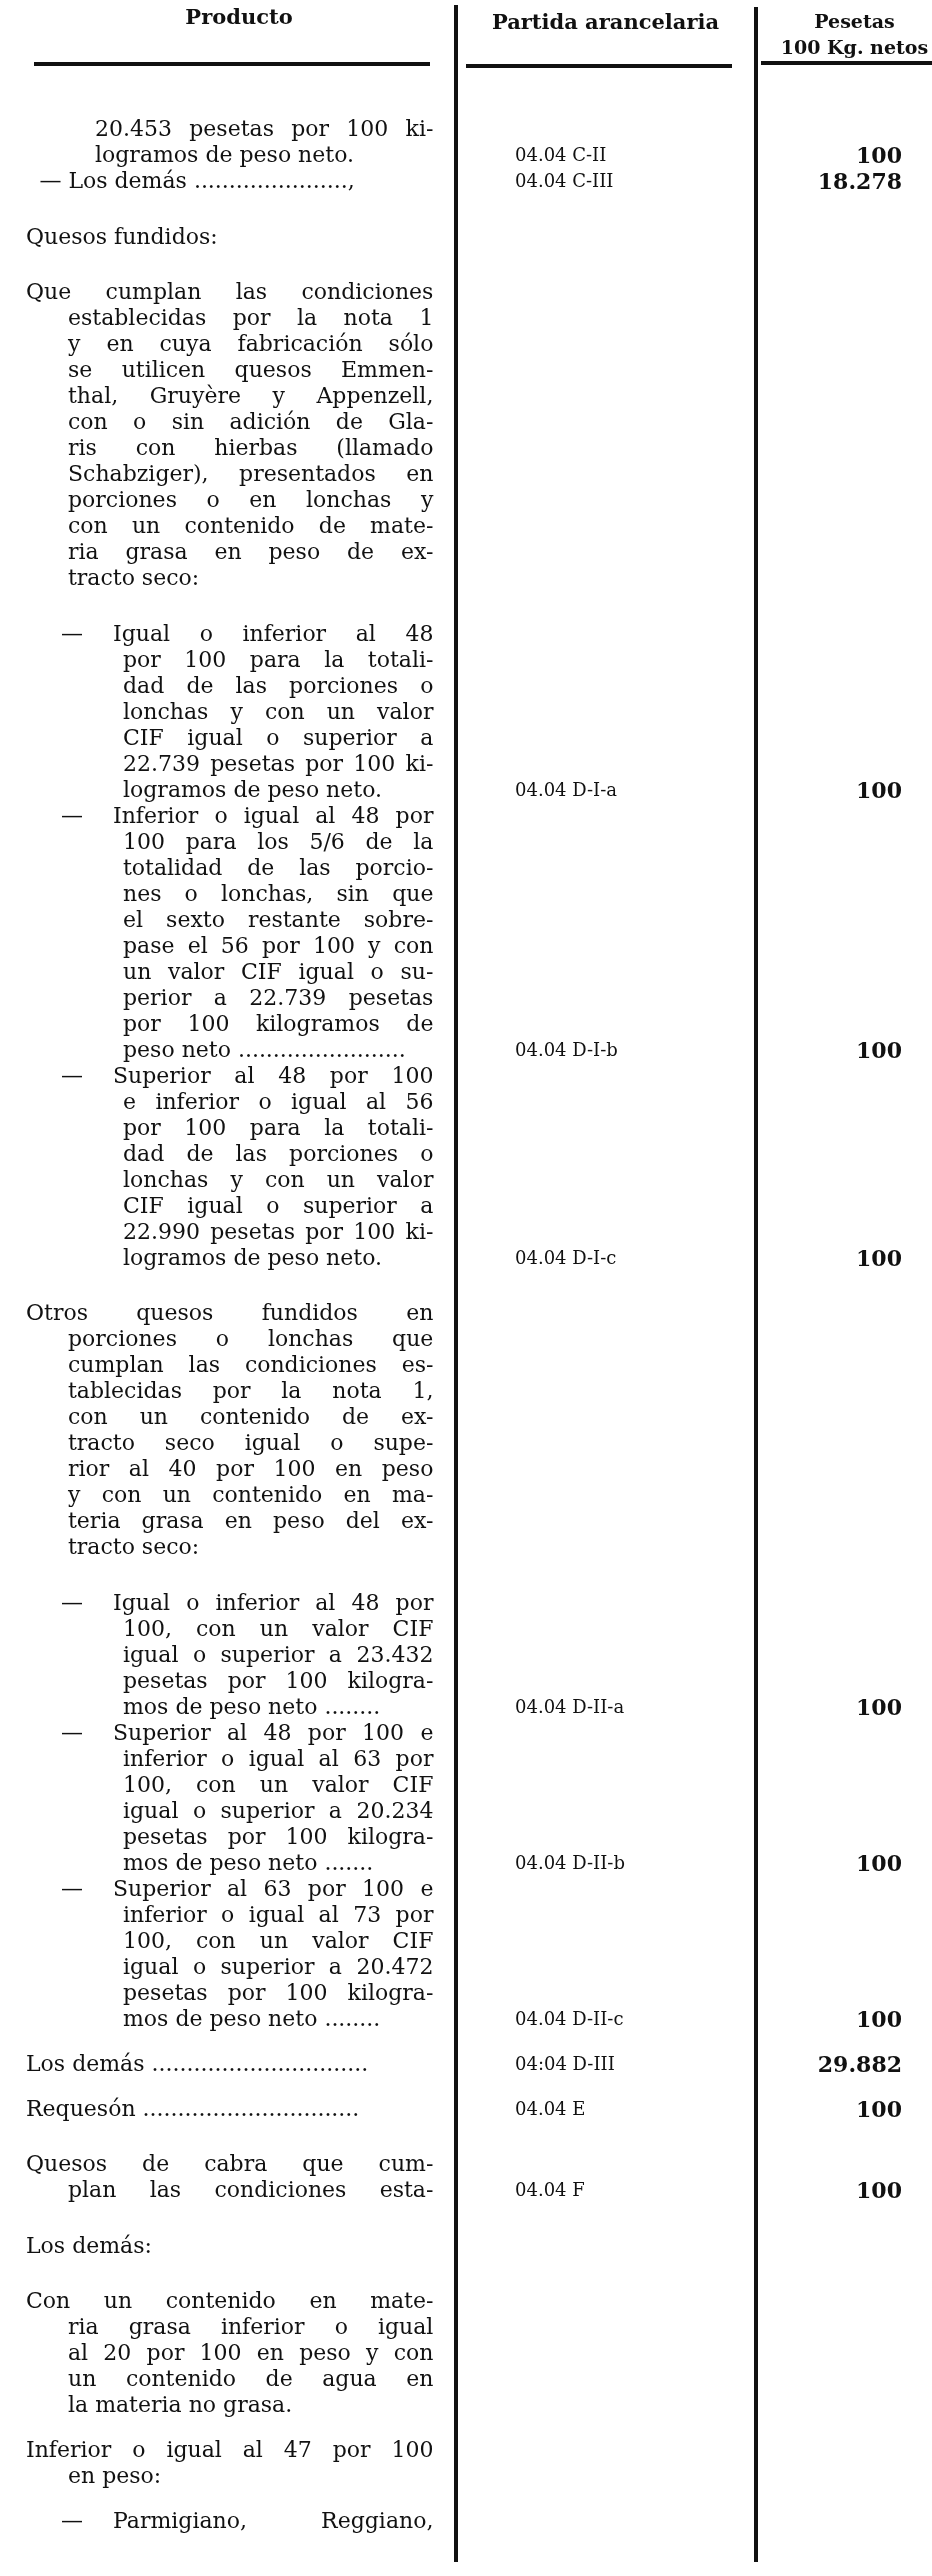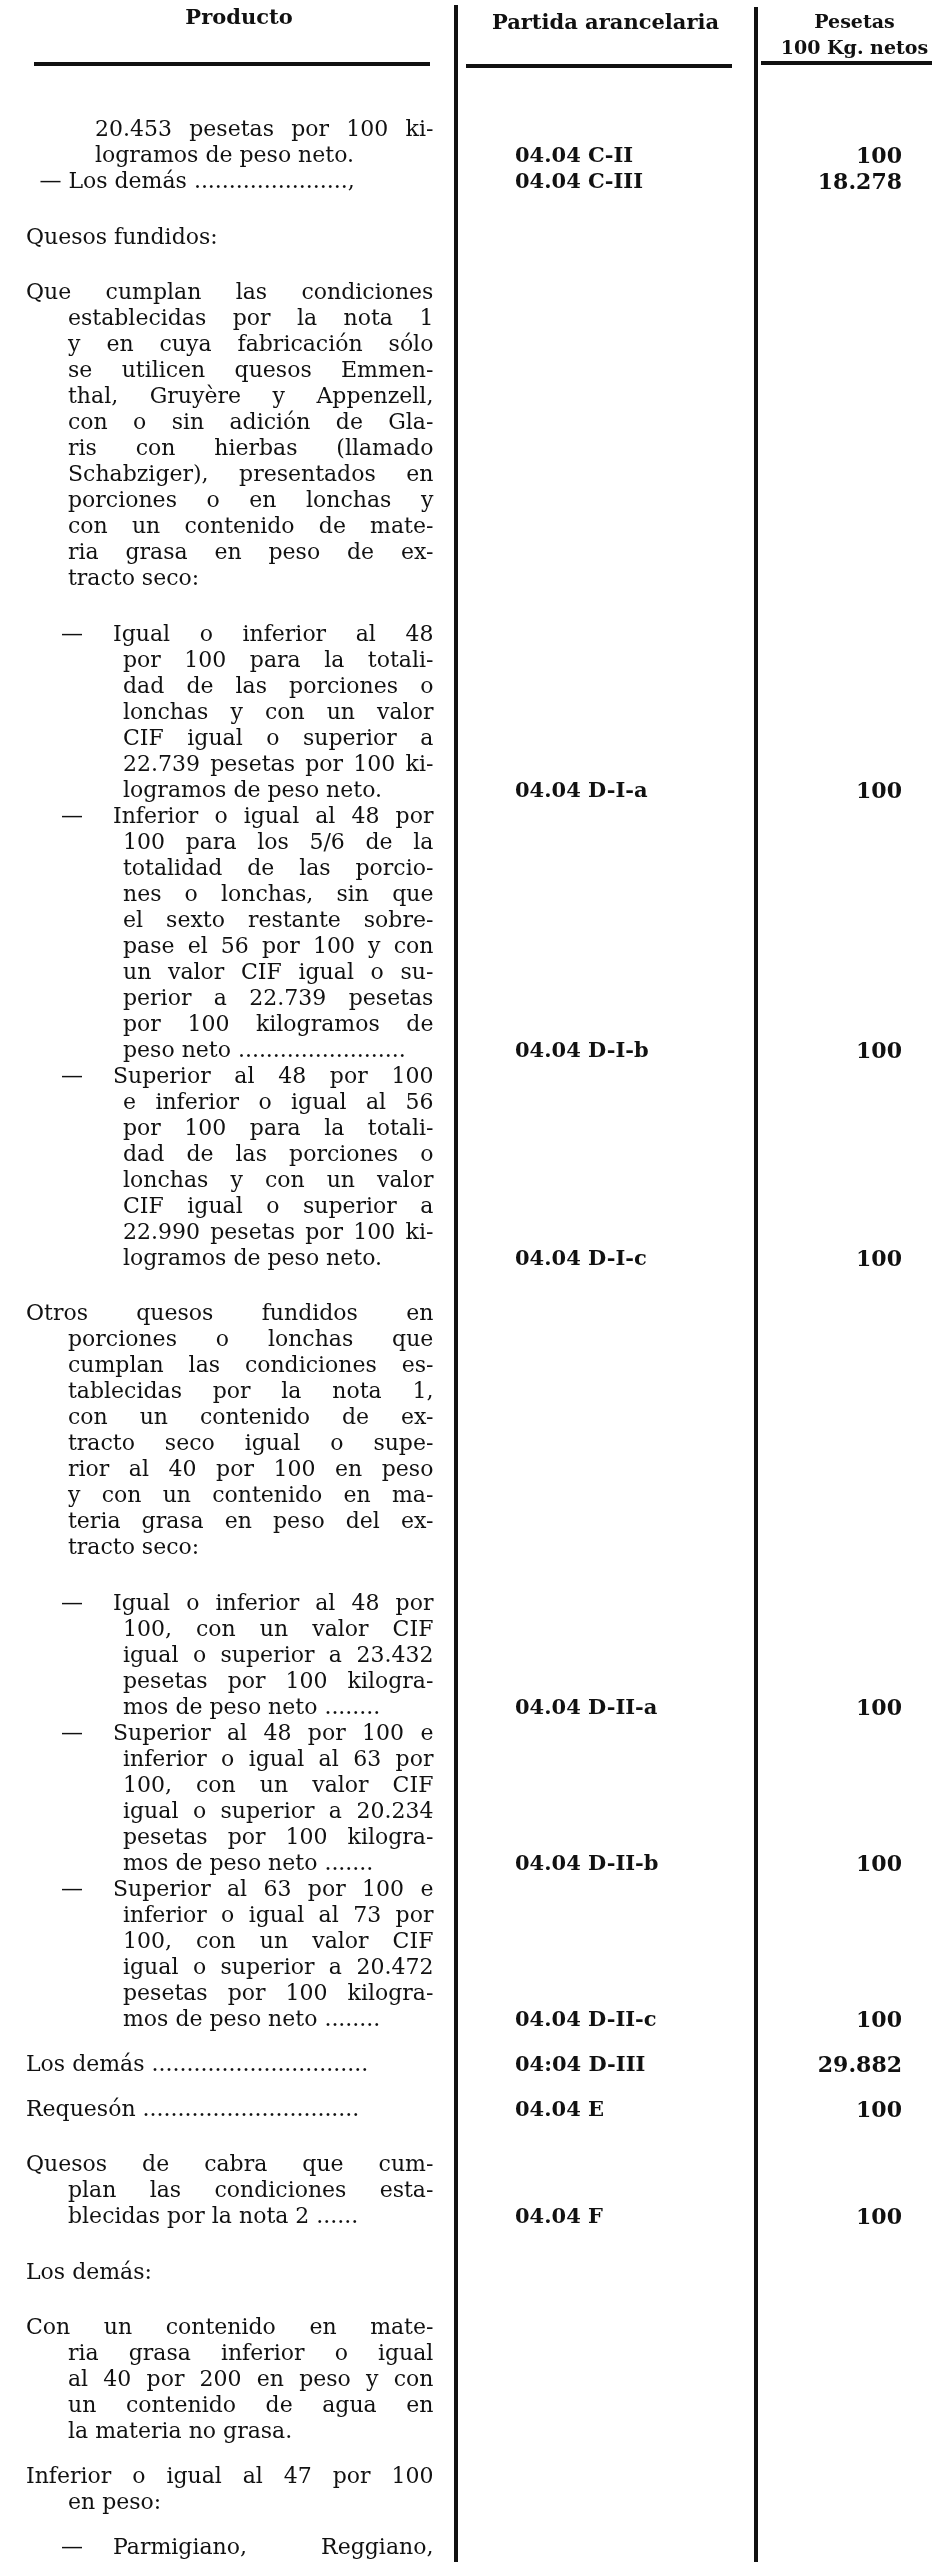--- a/index.html
+++ b/index.html
@@ -15,21 +15,21 @@
   .entry.gap-l { margin-top: 29.5px; }
   .prod { font-size: 22px; line-height: 26px; padding-right: 22.6px; text-align: justify; }
   .prod .l { display: block; white-space: nowrap; text-align: justify; text-align-last: justify; }
   .prod .l.last { text-align-last: left; }
   .prod.lvl0 { padding-left: 4px; }
   .prod.lvl0 .l.cont { padding-left: 42px; }
   .prod.lvl1 { padding-left: 101px; }
   .prod.lvl1 .l.first { margin-left: -62px; }
   .prod.lvl1 .l.first .dash { display: inline-block; width: 52px; }
   .prod.lvl1b { padding-left: 73px; }
-  .code { font-size: 21px; line-height: 26px; padding-left: 59px; white-space: nowrap; font-weight: bold; }
+  .code { font-size: 18px; line-height: 26px; padding-left: 59px; white-space: nowrap; font-weight: normal; }
   .val { font-size: 22px; line-height: 26px; text-align: right; padding-right: 52px; white-space: nowrap; font-weight: bold; }
 </style>
 </head>
 <body>
 
 <div class="page">
 
   <div class="vline" style="left:432px; top:5.2px; height:2557px;"></div>
   <div class="vline" style="left:732px; top:7px; height:2555px;"></div>
 
@@ -202,39 +202,38 @@
         <span class="l last">Requesón ...............................</span>
       </div>
       <div class="code">04.04 E</div>
       <div class="val">100</div>
     </div>
 
     <div class="entry gap-l">
       <div class="prod lvl0">
         <span class="l">Quesos de cabra que cum-</span>
         <span class="l cont">plan las condiciones esta-</span>
-        <span class="l cont last">blecidas por la nota 2 ......</span>
       </div>
       <div class="code">04.04 F</div>
       <div class="val">100</div>
     </div>
 
     <div class="entry gap-l">
       <div class="prod lvl0">
         <span class="l last">Los demás:</span>
       </div>
       <div></div>
         <div></div>
     </div>
 
     <div class="entry gap-l">
       <div class="prod lvl0">
         <span class="l">Con un contenido en mate-</span>
         <span class="l cont">ria grasa inferior o igual</span>
-        <span class="l cont">al 40 por 200 en peso y con</span>
+        <span class="l cont">al 20 por 100 en peso y con</span>
         <span class="l cont">un contenido de agua en</span>
         <span class="l cont last">la materia no grasa.</span>
       </div>
       <div></div>
         <div></div>
     </div>
 
     <div class="entry gap-m">
       <div class="prod lvl0">
         <span class="l">Inferior o igual al 47 por 100</span>

